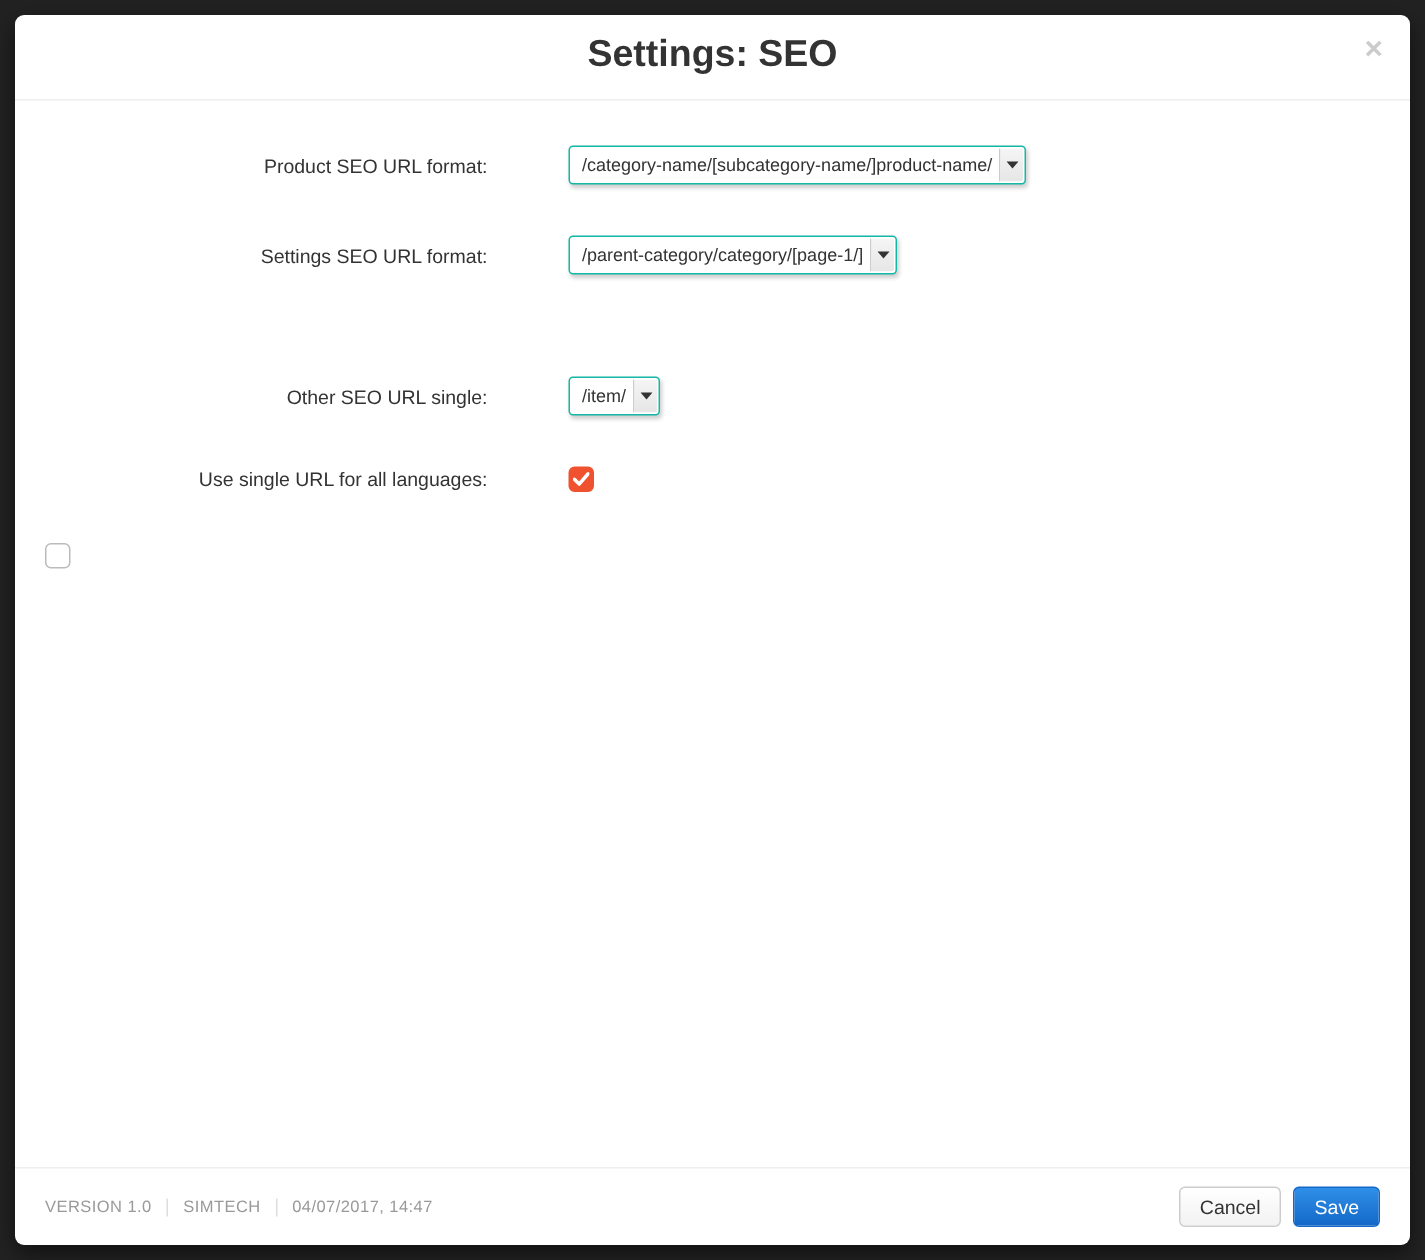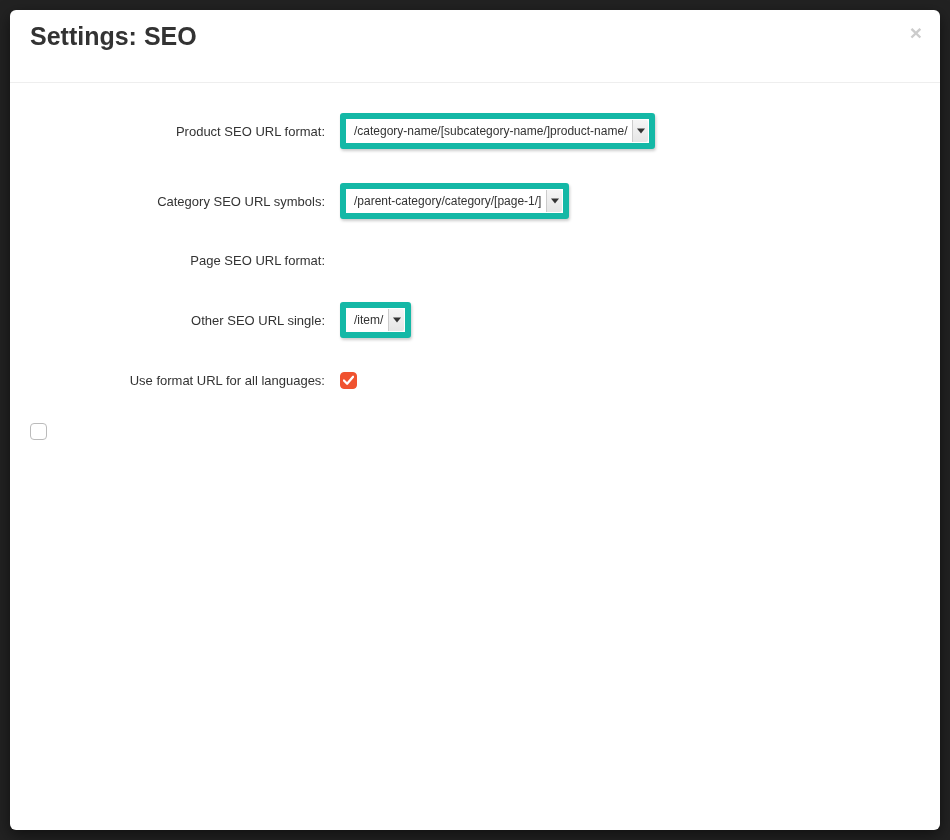--- a/index.html
+++ b/index.html
@@ -20,23 +20,24 @@
       right: 10px;
       bottom: 10px;
       background: #fff;
       border-radius: 6px;
       box-shadow: 0 5px 15px rgba(0,0,0,0.5);
       display: flex;
       flex-direction: column;
       overflow: hidden;
     }
     .modal-header {
-      padding: 12px 20px 31px 20px;
+      padding: 12px 20px 15px 20px;
       border-bottom: 1px solid #eee;
       position: relative;
+      text-align: center;
     }
     .modal-title {
       font-size: 25px;
       font-weight: bold;
       color: #333;
     }
     .modal-close {
       position: absolute;
       top: 12px;
       right: 18px;
@@ -48,36 +49,37 @@
     }
     .modal-body {
       flex: 1;
       padding: 30px 20px;
       overflow: auto;
     }
     .form-row {
       display: flex;
       align-items: center;
       margin-bottom: 34px;
+      gap: 39px;
     }
     .form-label {
       width: 310px;
       text-align: right;
       padding-right: 15px;
       color: #333;
       font-size: 13px;
     }
     .form-control-wrap {
       flex: 1;
     }
     .select-wrap {
       display: inline-block;
       position: relative;
       background: #fff;
-      border: 6px solid #14b8a6;
+      border: 1px solid #14b8a6;
       border-radius: 3px;
       box-shadow: 1px 2px 3px rgba(0,0,0,0.2);
     }
     .select-value {
       display: inline-block;
       padding: 4px 22px 4px 8px;
       font-size: 12px;
       color: #333;
       min-height: 24px;
       line-height: 16px;
@@ -166,64 +168,76 @@
           <span class="select-arrow">
             <svg viewBox="0 0 10 6">
                 <path d="M0 0 L10 0 L5 6 Z" fill="#333"></path>
               </svg>
           </span>
         </div>
       </div>
     </div>
 
     <div class="form-row">
-      <div class="form-label">Category SEO URL symbols:</div>
+      <div class="form-label">Settings SEO URL format:</div>
       <div class="form-control-wrap">
         <div class="select-wrap">
           <span class="select-value">/parent-category/category/[page-1/]</span>
           <span class="select-arrow">
             <svg viewBox="0 0 10 6">
                 <path d="M0 0 L10 0 L5 6 Z" fill="#333"></path>
               </svg>
           </span>
         </div>
       </div>
     </div>
 
     <div class="form-row">
-      <div class="form-label">Page SEO URL format:</div>
     </div>
 
     <div class="form-row">
       <div class="form-label">Other SEO URL single:</div>
       <div class="form-control-wrap">
         <div class="select-wrap">
           <span class="select-value">/item/</span>
           <span class="select-arrow">
             <svg viewBox="0 0 10 6">
                 <path d="M0 0 L10 0 L5 6 Z" fill="#333"></path>
               </svg>
           </span>
         </div>
       </div>
     </div>
 
 
     <div class="form-row">
-      <div class="form-label">Use format URL for all languages:</div>
+      <div class="form-label">Use single URL for all languages:</div>
       <div class="form-control-wrap">
         <div class="checkbox checked">
           <svg viewBox="0 0 12 12">
               <path d="M1 6 L4.5 9.5 L11 2" stroke="#fff" stroke-width="2.5" fill="none" stroke-linecap="round" stroke-linejoin="round"></path>
             </svg>
         </div>
       </div>
     </div>
 
     <div class="form-row">
       <div class="form-control-wrap">
         <div class="checkbox"></div>
       </div>
     </div>
 
   </div>
 
+  <div class="modal-footer">
+    <div class="footer-meta">
+      <span>VERSION 1.0</span>
+      <span class="divider"></span>
+      <span>SIMTECH</span>
+      <span class="divider"></span>
+      <span>04/07/2017, 14:47</span>
+    </div>
+    <div class="footer-actions">
+      <button class="btn">Cancel</button>
+      <button class="btn btn-primary">Save</button>
+    </div>
+  </div>
 </div>
 
 </body></html>

